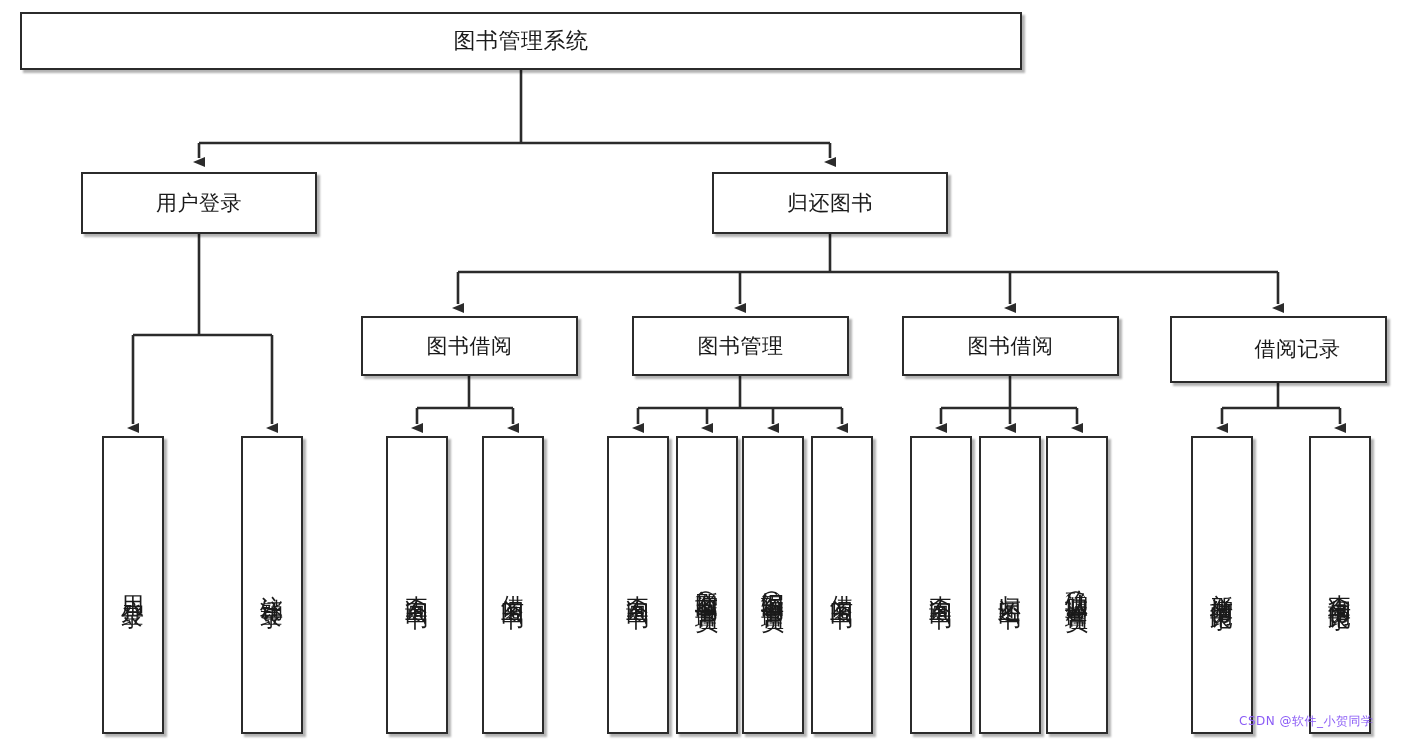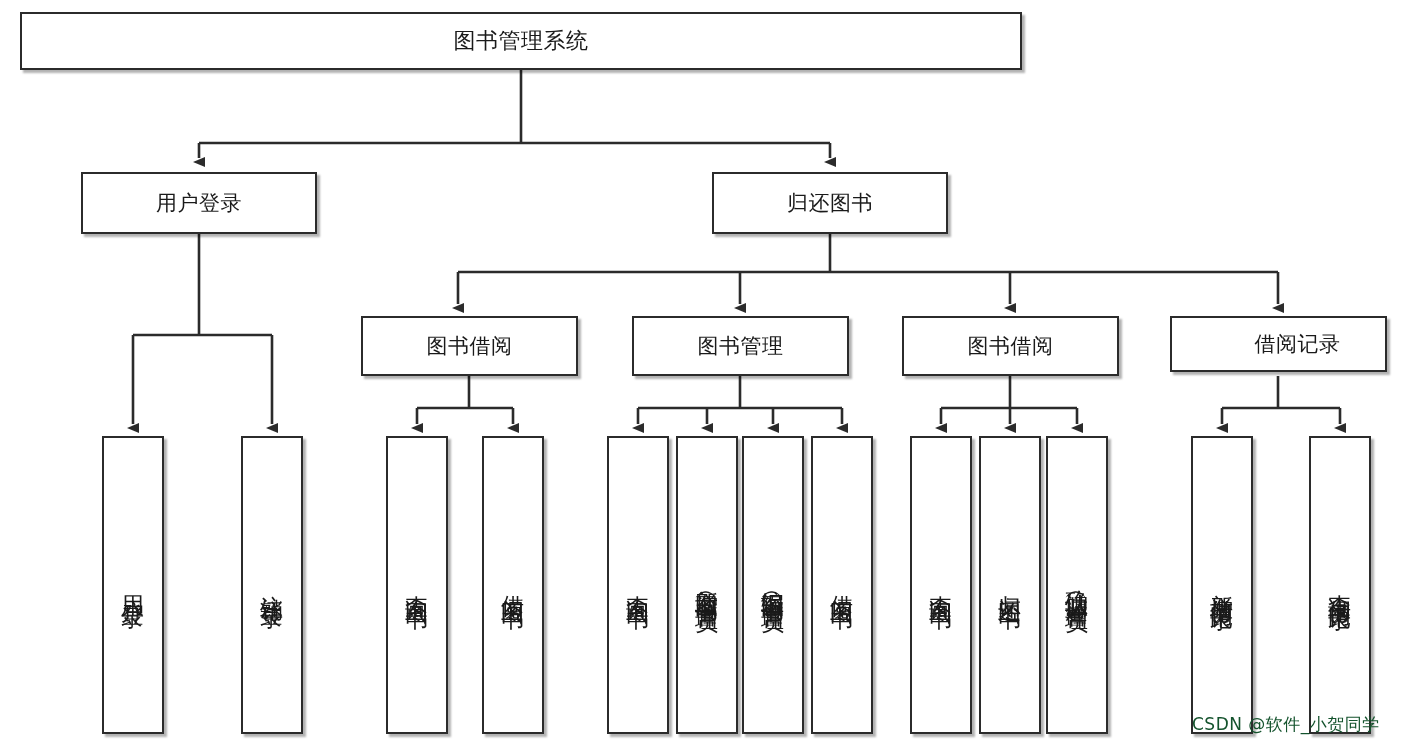--- a/index.html
+++ b/index.html
@@ -63,24 +63,25 @@
     line-height: 1.05;
     letter-spacing: 4px;
     white-space: nowrap;
   }
   .node.vert.long .label {
     font-size: 23px;
     letter-spacing: 3px;
   }
   .watermark {
     position: absolute;
-    color: #14532d;
-    font-size: 17px;
+    color: #8b5cf6;
+    font-size: 12px;
     white-space: nowrap;
     letter-spacing: 0.5px;
+    margin-left: 47px;
   }
 </style>
 </head>
 <body>
 
 <div id="canvas">
 
   <svg id="edges" viewBox="0 0 1405 747" xmlns="http://www.w3.org/2000/svg">
     <defs>
       <marker id="arrow" markerWidth="10" markerHeight="12" refX="1" refY="6" orient="auto" markerUnits="userSpaceOnUse">
@@ -148,21 +149,21 @@
   </div>
 
   <div class="node horiz" style="left:632px; top:316px; width:217px; height:60px;">
     <span class="label">图书管理</span>
   </div>
 
   <div class="node horiz" style="left:902px; top:316px; width:217px; height:60px;">
     <span class="label">图书借阅</span>
   </div>
 
-  <div class="node horiz" style="left:1170px; top:316px; width:217px; height:56px;padding-left:38px;">
+  <div class="node horiz" style="left:1170px; top:316px; width:217px; height:67px;padding-left:38px;">
     <span class="label">借阅记录</span>
   </div>
 
   <div class="node vert" style="left:102px; top:436px; width:62px; height:298px;">
     <span class="label">用户登录</span>
   </div>
 
   <div class="node vert" style="left:241px; top:436px; width:62px; height:298px;">
     <span class="label">注销登录</span>
   </div>

